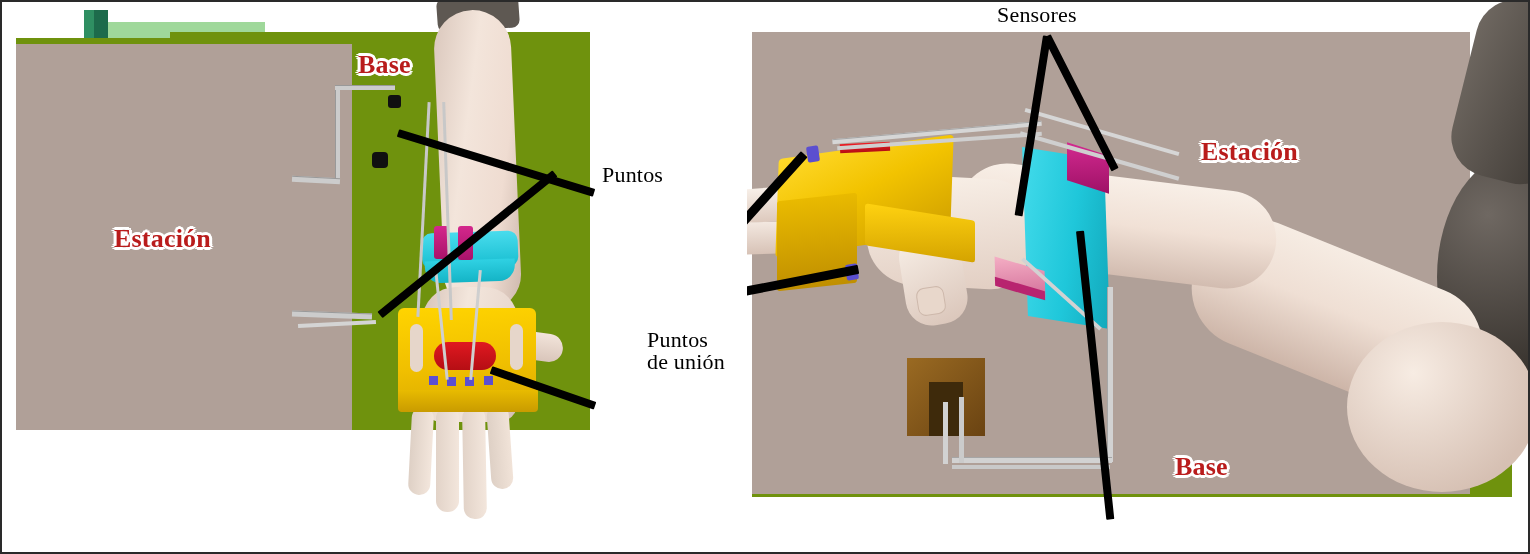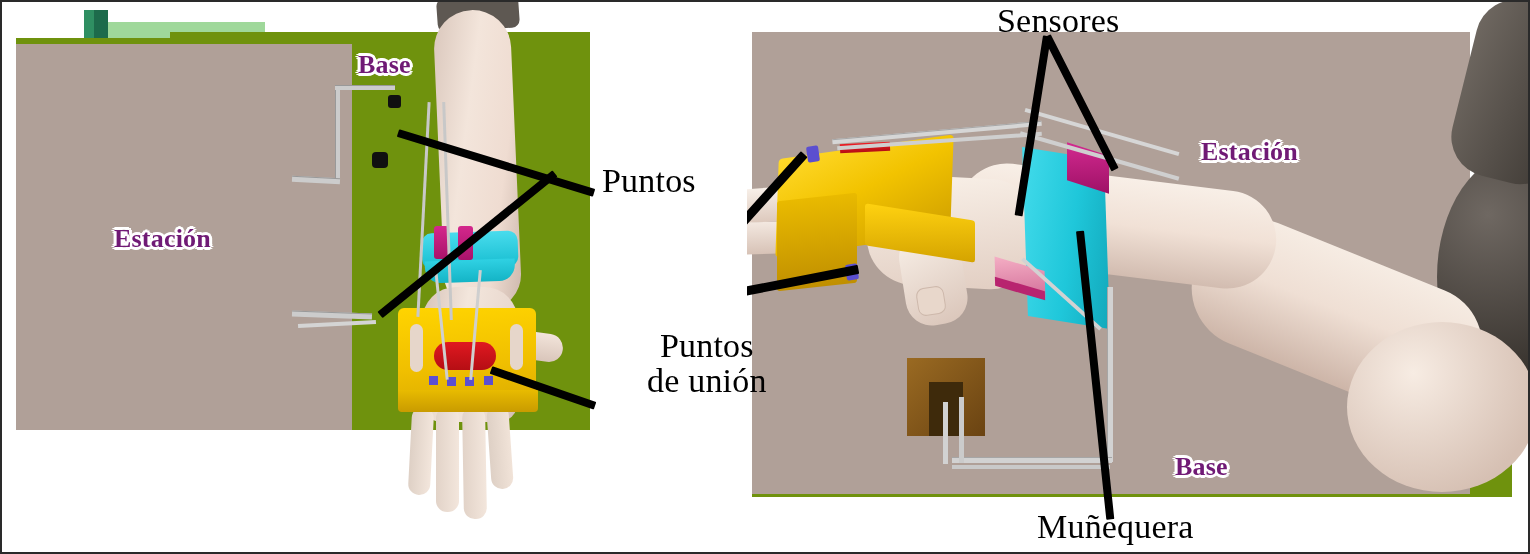--- a/index.html
+++ b/index.html
@@ -44,27 +44,26 @@
   
   .label {
     position: absolute;
     font-family: "Liberation Serif", "DejaVu Serif", serif;
     color: #000000;
     white-space: pre;
     line-height: 1.02;
     letter-spacing: .2px;
   }
   .label.plain {
-    font-size: 34px;
-    text-align: center;
+    font-size: 22px;
   }
   .label.outlined {
     font-size: 26px;
     font-weight: 700;
-    color: #701a75;
+    color: #b91c1c;
     text-shadow:
       -2px -2px 0 #fff,  0px -2px 0 #fff,  2px -2px 0 #fff,
       -2px  0px 0 #fff,                    2px  0px 0 #fff,
       -2px  2px 0 #fff,  0px  2px 0 #fff,  2px  2px 0 #fff,
       -3px  0px 0 #fff,  3px  0px 0 #fff,
        0px -3px 0 #fff,  0px  3px 0 #fff;
   }
 
   
   .leader {
@@ -285,15 +284,14 @@
 
   <div class="label plain" style="left:995px;top:2px;">Sensores</div>
 
   <div class="label outlined" style="left:1199px;top:137px;">Estación</div>
 
   <div class="label plain" style="left:645px;top:295px;margin-top:32px;">Puntos
 de unión</div>
 
   <div class="label outlined" style="left:1173px;top:452px;">Base</div>
 
-  <div class="label plain" style="left:1035px;top:508px;">Muñequera</div>
 
 </div>
 
 </body></html>

